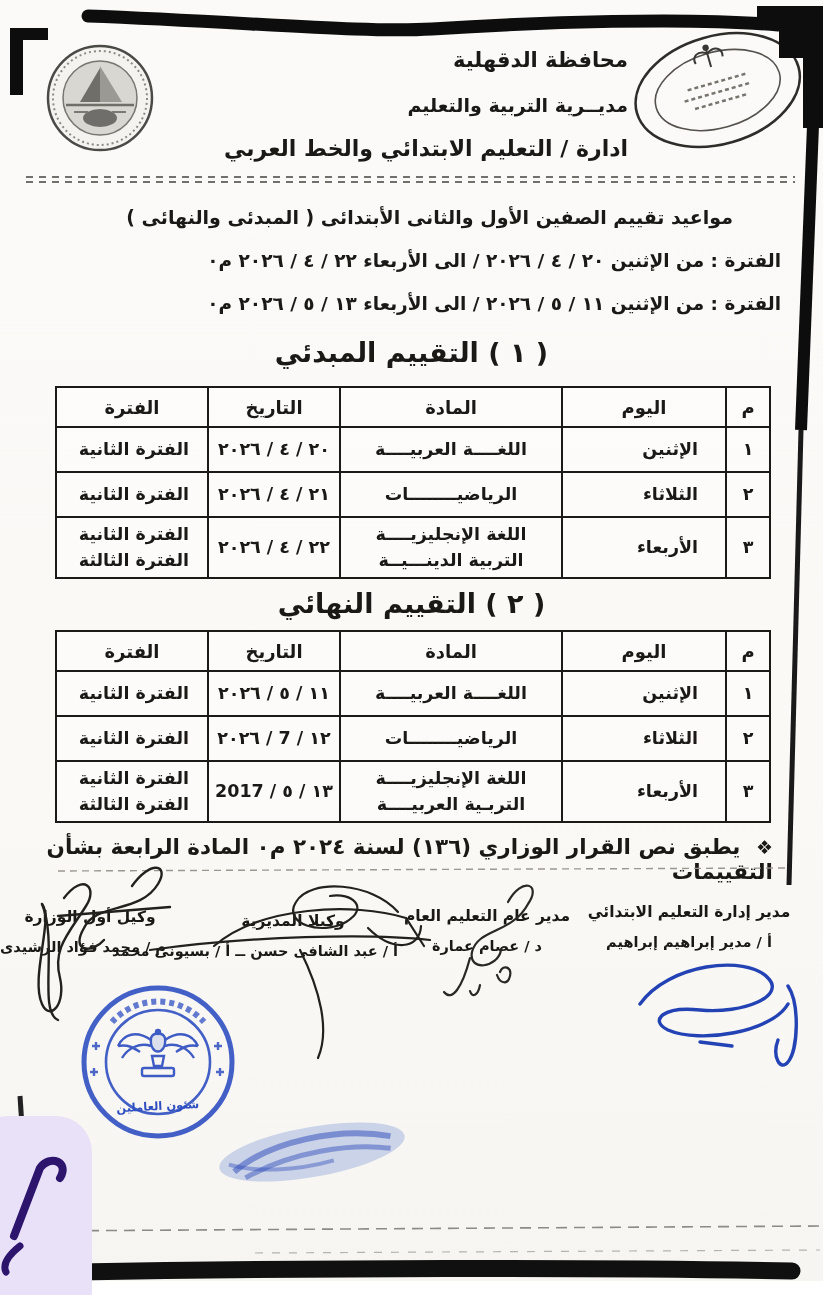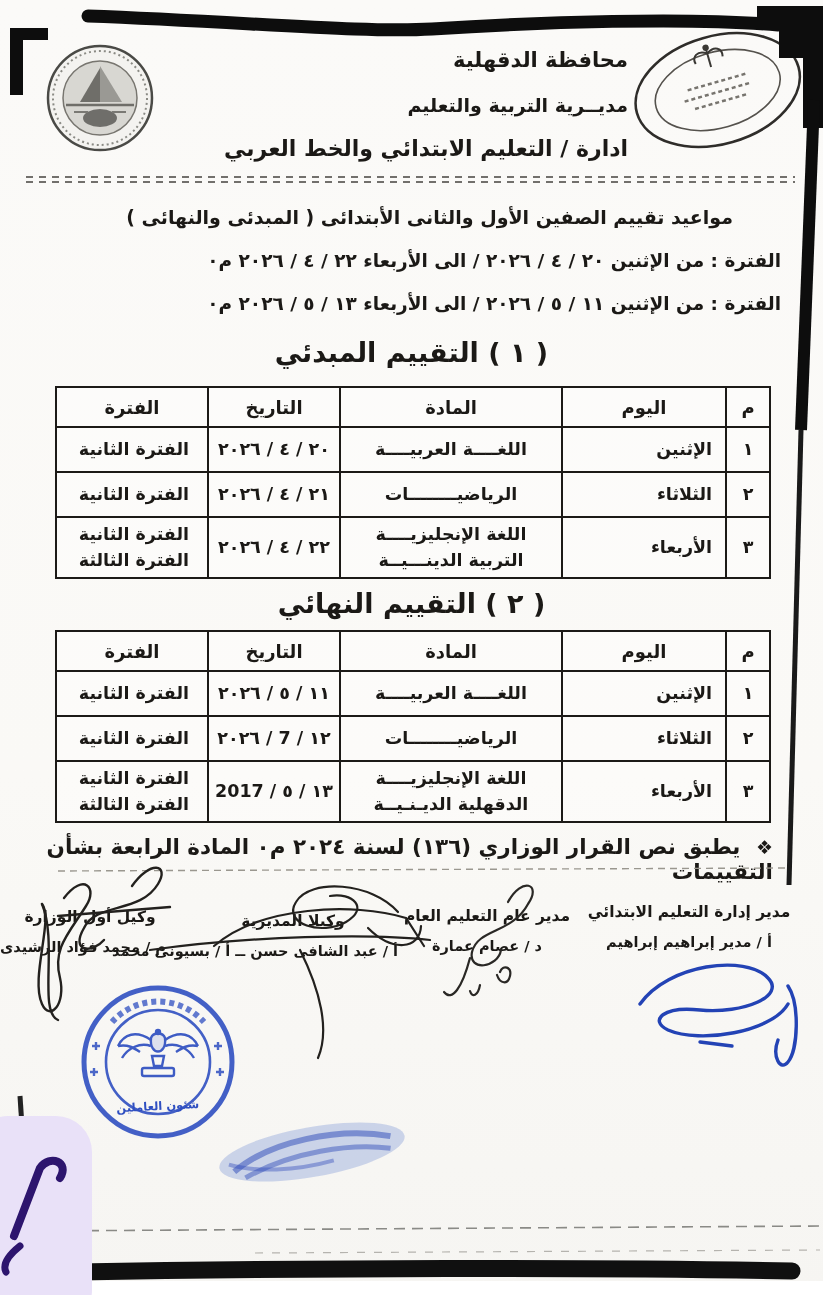--- a/index.html
+++ b/index.html
@@ -31,21 +31,21 @@
   .sec-h{position:absolute;width:100%;text-align:center;font-size:27px;font-weight:bold;letter-spacing:.5px;}
   #h1{top:337px;} #h2{top:588px;}
   
   table.sched{position:absolute;right:52px;width:714px;border-collapse:collapse;table-layout:fixed;
     font-weight:bold;background:rgba(255,255,255,.35);}
   #t1{top:386px;} #t2{top:630px;}
   .sched th,.sched td{border:2.5px solid #1c1a17;}
   .sched th{font-size:18px;height:34px;padding:2px 12px;border-radius:20px;}
   .sched td{font-size:17.5px;height:37px;text-align:center;padding:3px 6px;line-height:1.5;}
   col.w0{width:44px;}col.w1{width:164px;}col.w2{width:222px;}col.w3{width:132px;}col.w4{width:152px;}
-  .sched td.c1{text-align:right;padding-right:13px;}
+  .sched td.c1{text-align:right;padding-right:27px;}
   .sched td.c4{text-align:right;padding-right:18px;}
   
   .note{position:absolute;top:834px;right:50px;left:40px;font-weight:bold;font-size:21.5px;}
   .note .b{margin-left:8px;font-size:19px;}
   
   .sig{position:absolute;text-align:center;font-weight:bold;white-space:nowrap;}
   .sig-title{font-size:15.5px;}
   .sig-name{font-size:14.5px;margin-top:13px;}
   .sig0{top:903px;left:583px;width:212px;}
   .sig1{top:907px;left:393px;width:188px;}
@@ -240,21 +240,21 @@
         </tr>
         <tr>
           <td class="c0">
             <div>٣</div>
           </td>
           <td class="c1">
             <div>الأربعاء</div>
           </td>
           <td class="c2">
             <div>اللغة الإنجليزيــــة</div>
-            <div>الدقهلية الديـنـيــة</div>
+            <div>التربـية العربيــــة</div>
           </td>
           <td class="c3">
             <div>١٣ / ٥ / 2017</div>
           </td>
           <td class="c4">
             <div>الفترة الثانية</div>
             <div>الفترة الثالثة</div>
           </td>
         </tr>
       </tbody>

